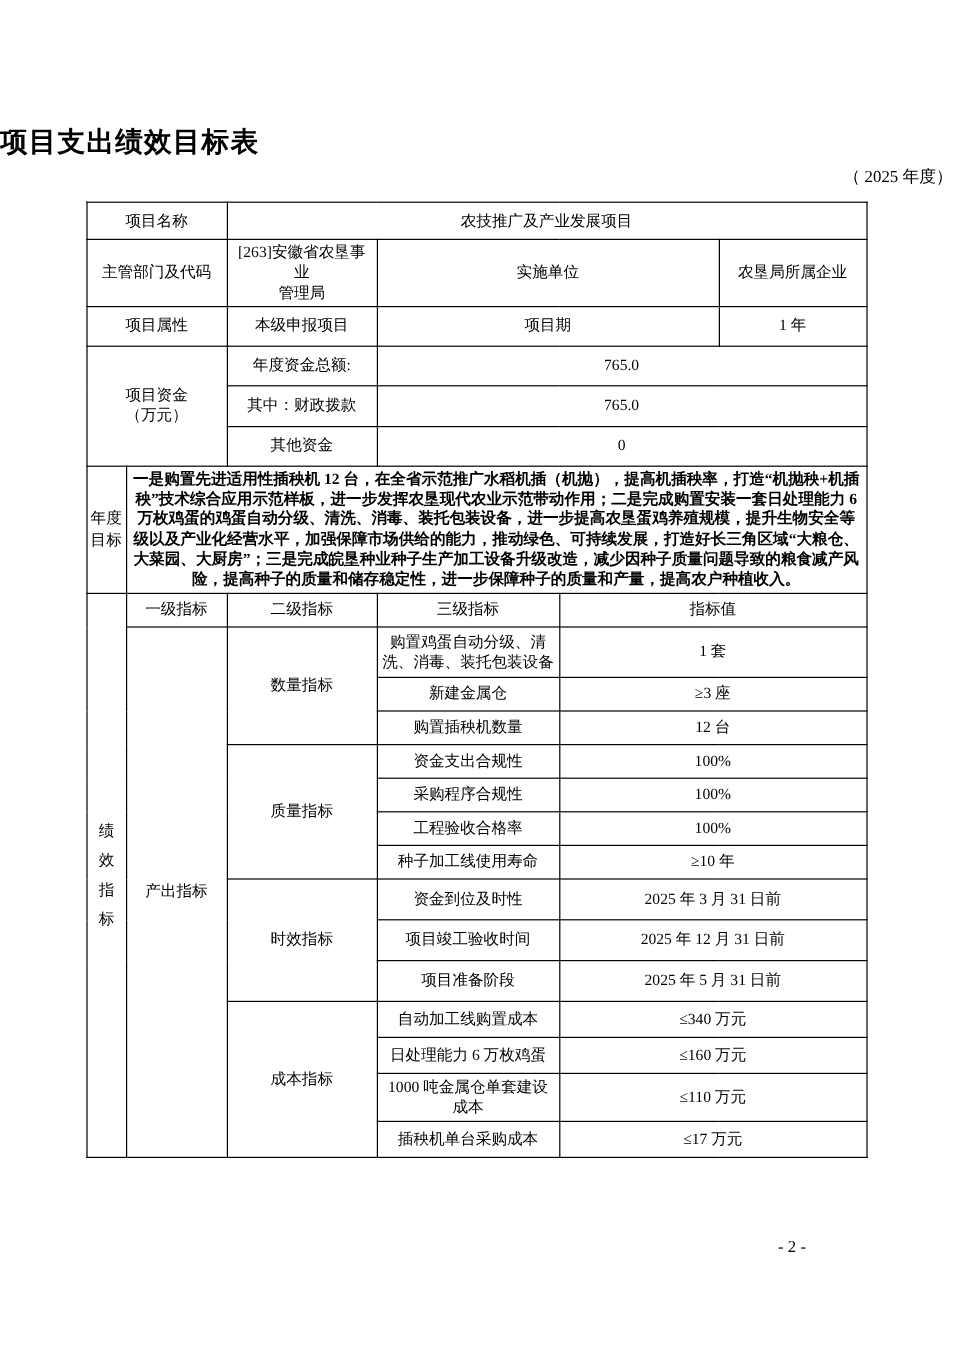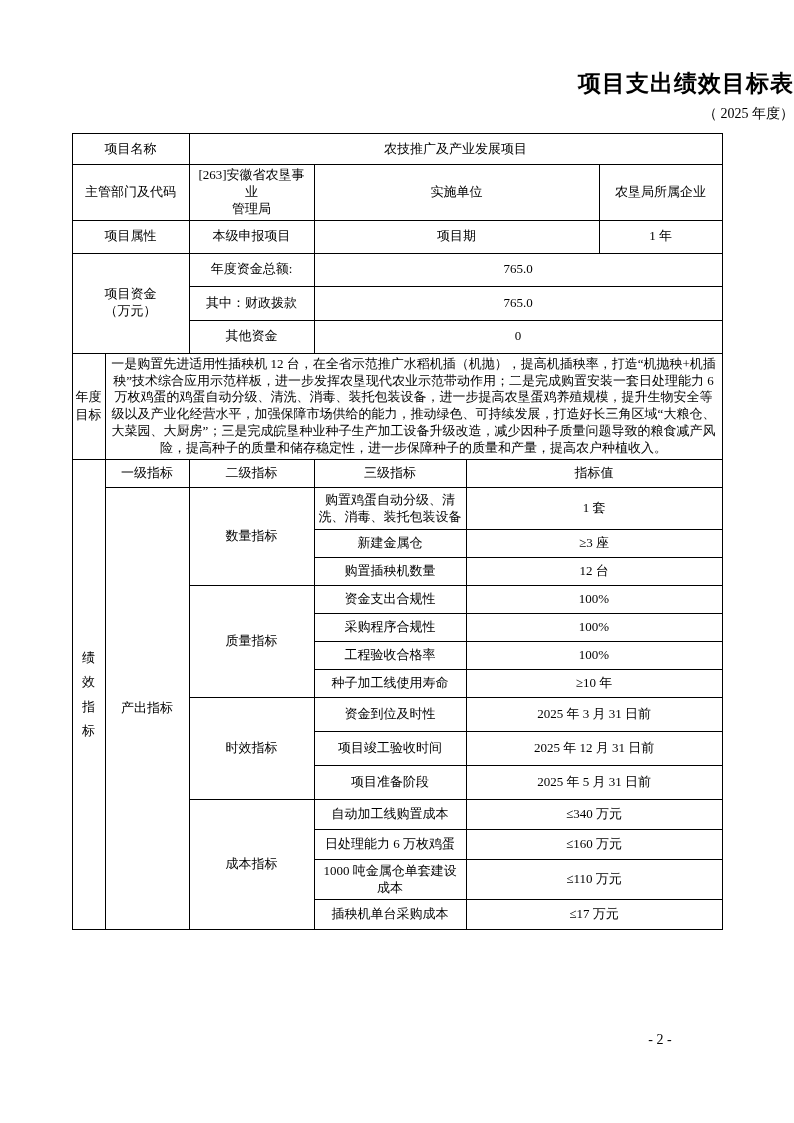--- a/index.html
+++ b/index.html
@@ -5,22 +5,22 @@
   * { box-sizing: border-box; }
   html, body { margin: 0; padding: 0; }
   body {
     width: 794px; height: 1123px;
     background: #ffffff;
     color: #000000;
     font-family: "Liberation Serif", serif;
   }
   .page { position: relative; width: 794px; height: 1123px; overflow: hidden; }
   .doc-title {
-    padding-top: 70px;
-    text-align: right;
+    padding-top: 105px;
+    text-align: left;
     font-size: 23px;
     font-weight: bold;
     line-height: 28px;
     letter-spacing: 1px;
   }
   .doc-subtitle {
     margin-top: 7px;
     text-align: right;
     font-size: 14px;
     line-height: 18px;
@@ -46,26 +46,27 @@
   tr.r42 { height: 42px; } tr.r40 { height: 40px; }
   td.al { text-align: left; padding-left: 7px; margin-top: 33px; }
   td.ar { text-align: right; padding-right: 7px; margin-top: 12px; }
   td.pre { white-space: pre-line; }
   td.goal-text-cell {
     text-align: justify;
     font-size: 12.5px;
     line-height: 17px;
     padding: 3px 6px;
     vertical-align: middle;
+    font-weight: bold;
   }
   .stack1 {  
     width: 1.05em; margin: 0 auto;
     word-break: break-all;
     line-height: 1.85;
-    text-align: center;
+    text-align: right;
   }
   .stack2 {  
     width: 2.1em; margin: 12px auto;
     word-break: break-all;
     line-height: 1.45;
     text-align: center;
   }
   .page-number {
     position: absolute;
     left: 628px; top: 1032px;

